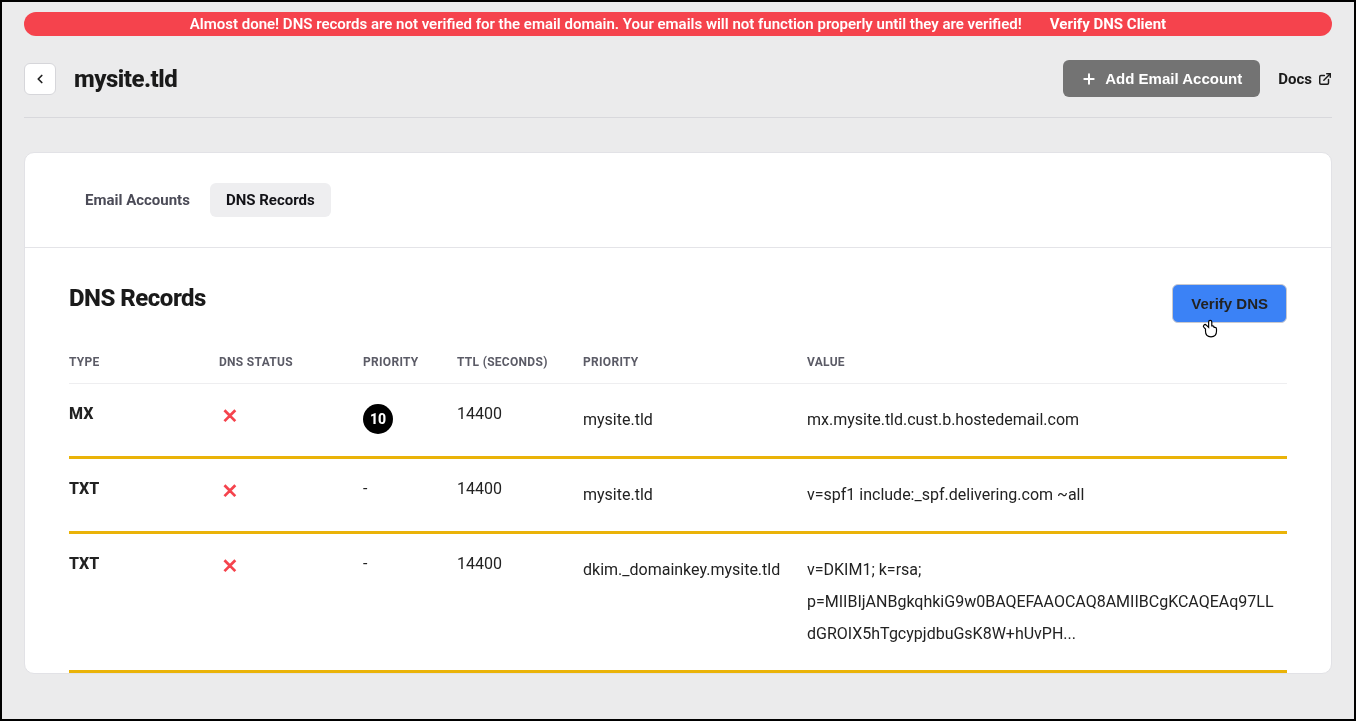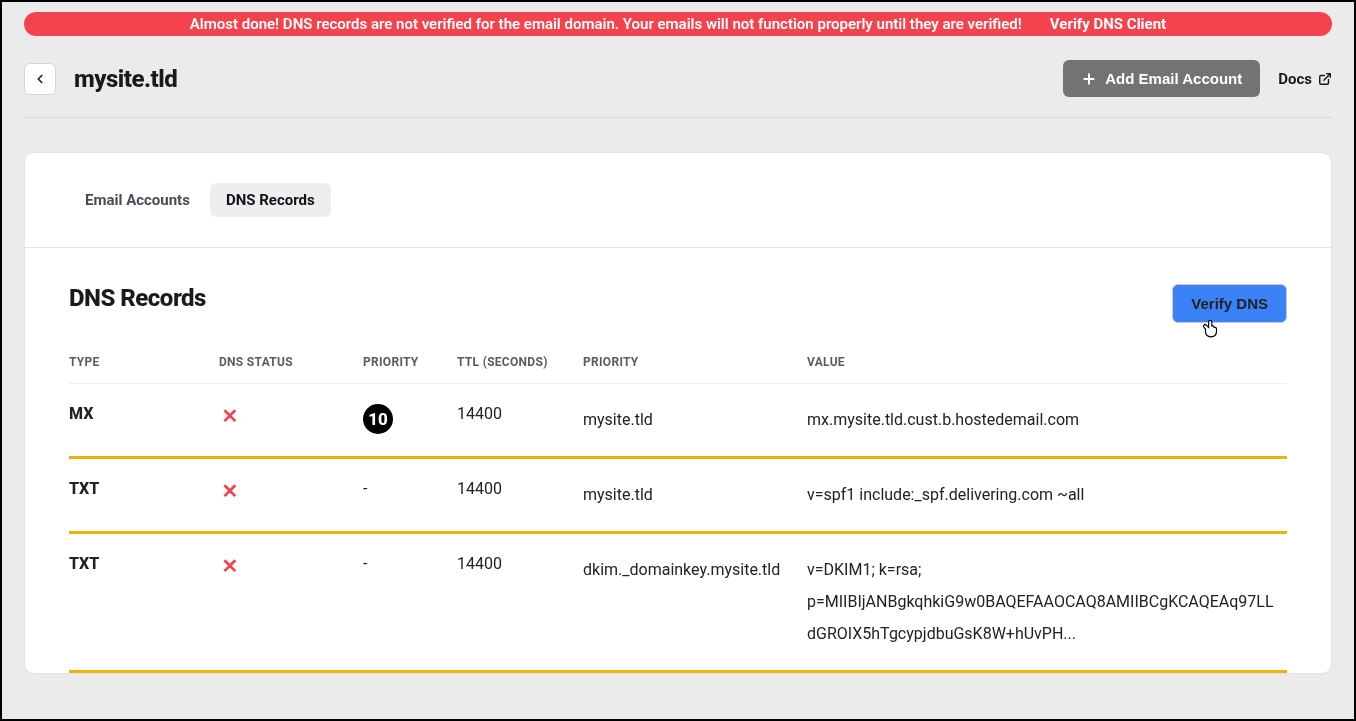--- a/index.html
+++ b/index.html
@@ -111,21 +111,21 @@
       font-size: 20px;
       display: inline-block;
       width: 22px;
       text-align: center;
     }
     .priority-badge {
       display: inline-flex; align-items: center; justify-content: center;
       background: #000; color: #fff;
       border-radius: 50%;
       width: 30px; height: 30px;
-      font-weight: 800; font-size: 17px;
+      font-weight: 800; font-size: 14px;
     }
     .icon-svg { width: 14px; height: 14px; flex-shrink: 0; }
     .plus-icon { width: 16px; height: 16px; }
     .value-cell { line-height: 2.0; max-width: 360px; word-break: break-word; margin-left: 12px; }
     .hostname-cell { line-height: 2.0; max-width: 180px; word-break: break-word; }
     .cursor {
       position: absolute;
       top: 34px; right: 66px;
       font-size: 18px;
     }

